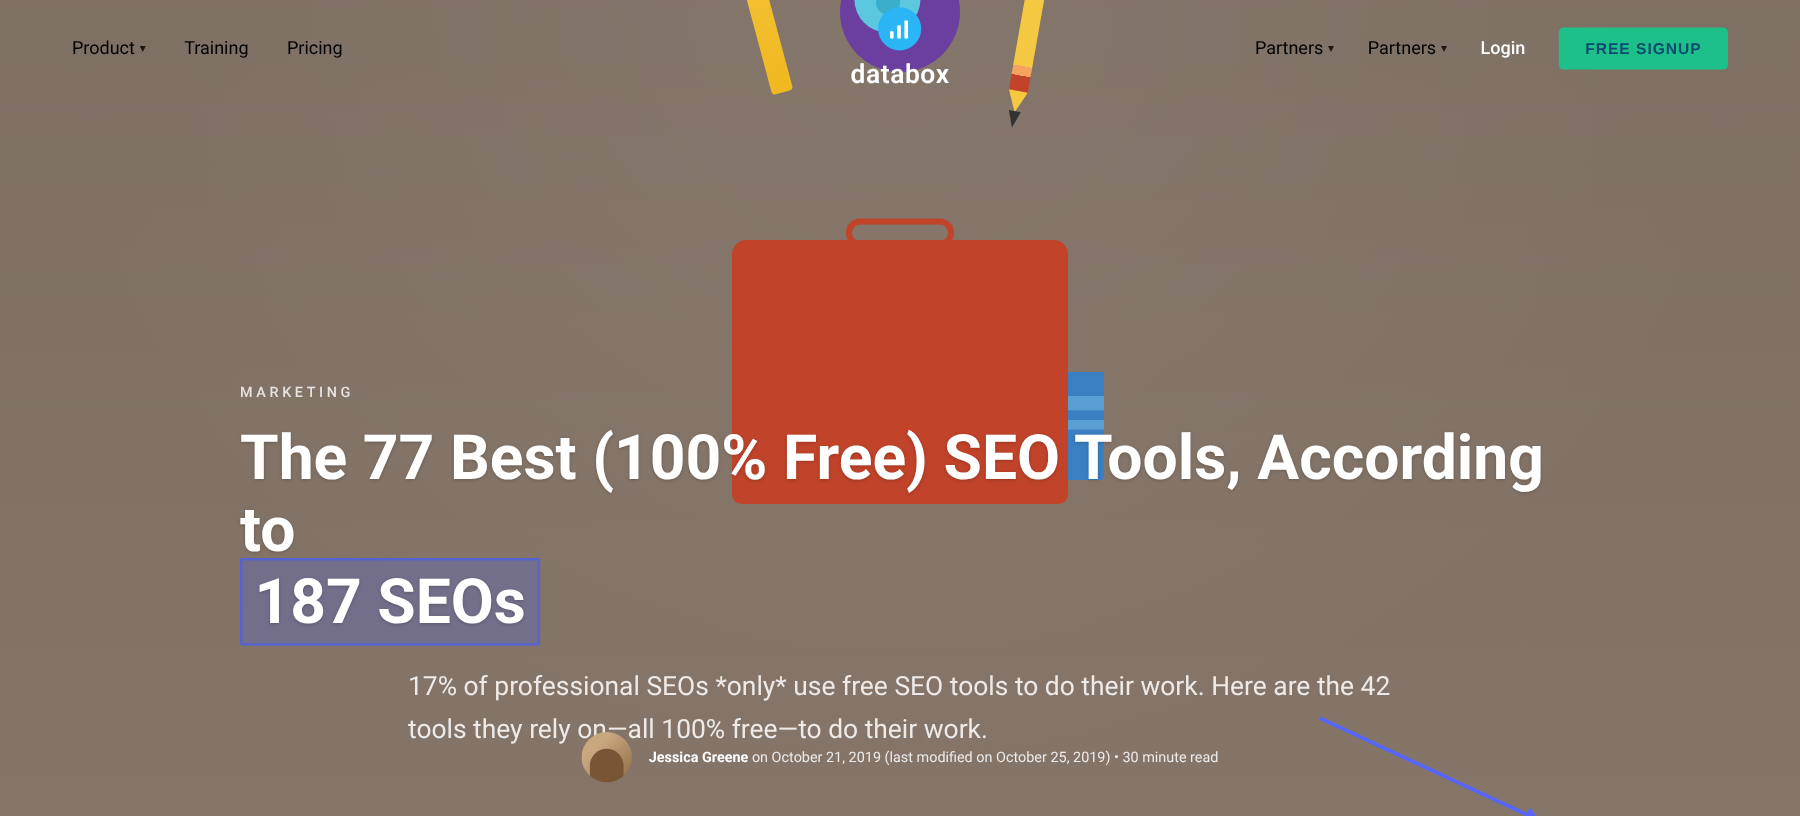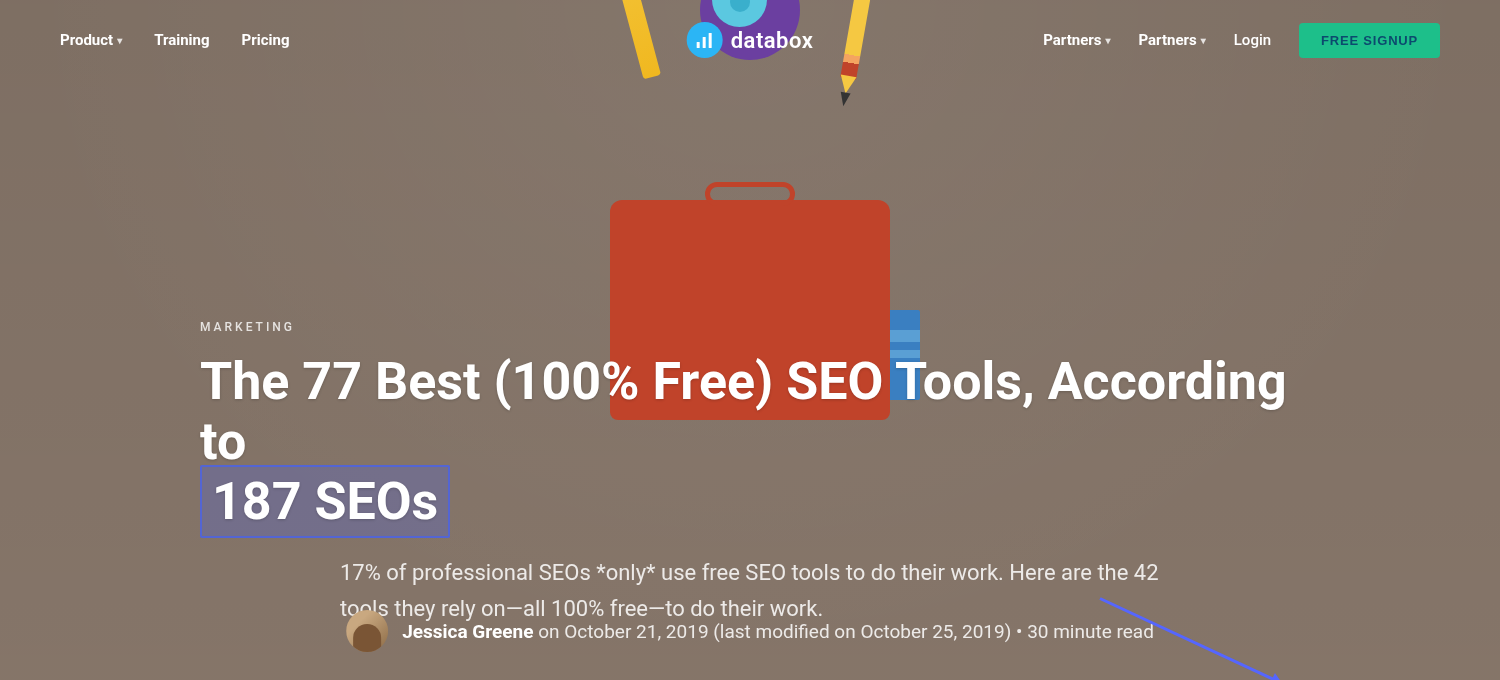--- a/index.html
+++ b/index.html
@@ -45,43 +45,44 @@
       height: 80px;
     }
 
     .nav-left {
       display: flex;
       align-items: center;
       gap: 32px;
     }
 
     .nav-item {
-      color: #ffffff;
+      color: #000000;
       font-size: 15px;
-      font-weight: 700;
+      font-weight: 400;
       cursor: pointer;
       display: flex;
       align-items: center;
       gap: 4px;
       text-decoration: none;
       justify-content: space-between;
     }
 
     .nav-item .chevron {
       font-size: 10px;
       opacity: 0.8;
     }
 
     .logo {
       display: flex;
       align-items: center;
       gap: 8px;
       position: absolute;
       left: 50%;
       transform: translateX(-50%);
+      flex-direction: column;
     }
 
     .logo-icon {
       width: 36px;
       height: 36px;
       background: #2bb5f5;
       border-radius: 50%;
       display: flex;
       align-items: center;
       justify-content: center;
@@ -354,21 +355,21 @@
 
     .avatar-silhouette {
       width: 28px;
       height: 28px;
       background: #7a5535;
       border-radius: 50% 50% 0 0;
     }
 
     .author-info {
       color: rgba(255,255,255,0.85);
-      font-size: 19px;
+      font-size: 12px;
     }
 
     .author-name {
       color: #fff;
       font-weight: 700;
     }
 
     
     .annotation-arrow {
       position: absolute;

